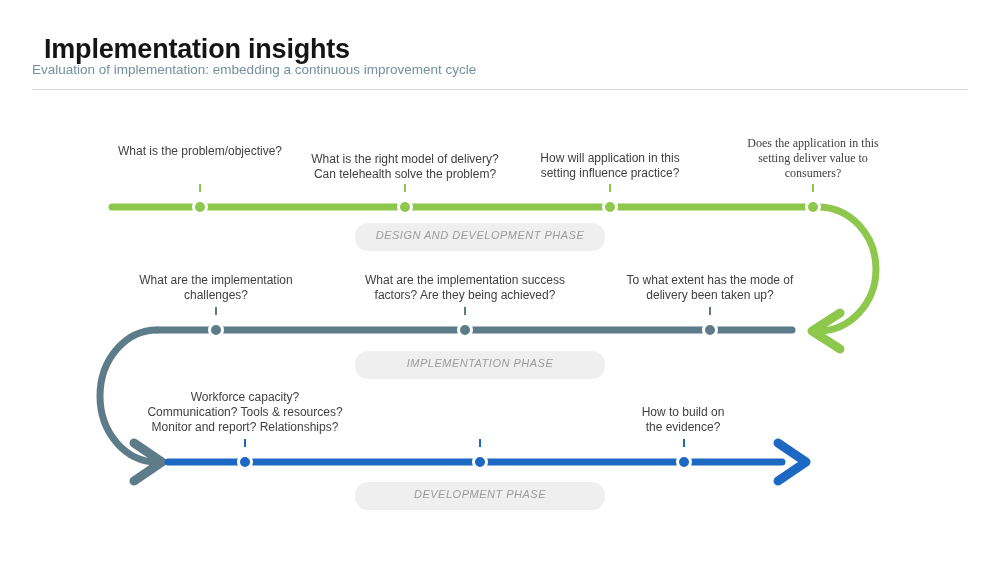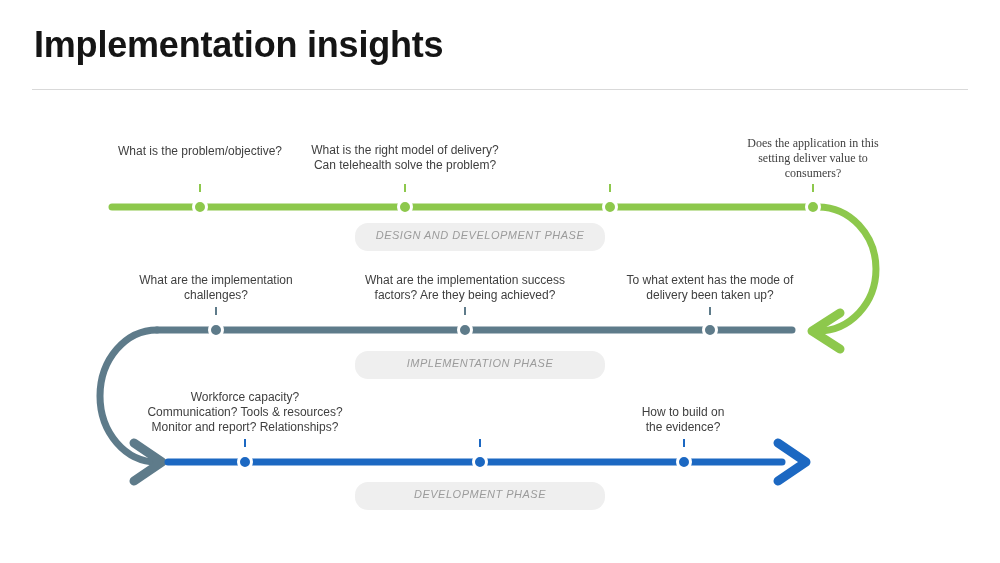--- a/index.html
+++ b/index.html
@@ -1,22 +1,22 @@
 <!DOCTYPE html>
 <html style="--c-green: #8DC84C; --c-slate: #5E7B8A; --c-blue: #1C68C2; --c-pill-bg: #EFEFEF; --c-pill-text: #9B9B9B; --c-question: #3F3F3F; --c-title: #151515; --c-subtitle: #74909E;"><head>
 <meta charset="utf-8">
 <style>
   html,body{margin:0;padding:0;background:#fff;}
   .canvas{
     position:relative;width:1000px;height:563px;background:#fff;overflow:hidden;
     font-family:"Liberation Sans","DejaVu Sans",sans-serif;
   }
   .page-title{
-    position:absolute;left:32px;top:22px;margin:2px;
-    font-size:36px;font-weight:bold;letter-spacing:-0.2px;color:var(--c-title,#151515);
+    position:absolute;left:32px;top:22px;margin:12px;
+    font-size:27px;font-weight:bold;letter-spacing:-0.2px;color:var(--c-title,#151515);
   }
   .page-subtitle{
     position:absolute;left:32px;top:62px;margin:0;
     font-size:13.5px;color:var(--c-subtitle,#74909E);
   }
   .divider{
     position:absolute;left:32px;top:89px;width:936px;height:1px;background:#D9D9D9;
   }
   .diagram{position:absolute;left:0;top:0;width:1000px;height:563px;}
   svg.tl-svg{position:absolute;left:0;top:0;}
@@ -38,20 +38,21 @@
     font-size:11px;font-style:italic;letter-spacing:.5px;
     text-align:center;line-height:25px;
   }
 </style>
 </head>
 <body>
 
 <div class="canvas">
 
   <h1 class="page-title">Implementation insights</h1>
+  <p class="page-subtitle">Evaluation of implementation: embedding a continuous improvement cycle</p>
   <div class="divider"></div>
 
   <div class="diagram">
 
     <svg class="tl-svg" width="1000" height="563" viewBox="0 0 1000 563">
 
       <g>
         <path class="line cg" d="M112 207 H818"></path>
         <path class="line cg" d="M818 207 A58 62 0 0 1 818 331"></path>
         <path class="chev cg" d="M840 313 L812 331 L840 349"></path>
@@ -83,22 +84,24 @@
         <path class="tick cb" d="M245 439 V447"></path>
         <path class="tick cb" d="M480 439 V447"></path>
         <path class="tick cb" d="M684 439 V447"></path>
         <circle class="dot fb" cx="245" cy="462" r="6.5"></circle>
         <circle class="dot fb" cx="480" cy="462" r="6.5"></circle>
         <circle class="dot fb" cx="684" cy="462" r="6.5"></circle>
       </g>
     </svg>
 
     <div class="q" style="left:200px;bottom:404px;">What is the problem/objective?</div>
-    <div class="q" style="left:405px;bottom:390px;text-align:center;">What is the right model of delivery?
+    <div class="q" style="left:405px;bottom:381px;text-align:center;">What is the right model of delivery?
 Can telehealth solve the problem?</div>
+    <div class="q" style="left:610px;bottom:382px;">How will application in this
+setting influence practice?</div>
     <div class="q" style="left:813px;bottom:382px;width:230px;font-family:Liberation Serif, serif;">Does the application in this
 setting deliver value to
 consumers?</div>
 
     <div class="q" style="left:216px;bottom:260px;">What are the implementation
 challenges?</div>
     <div class="q" style="left:465px;bottom:260px;margin-top:10px;">What are the implementation success
 factors? Are they being achieved?</div>
     <div class="q" style="left:710px;bottom:260px;">To what extent has the mode of
 delivery been taken up?</div>

